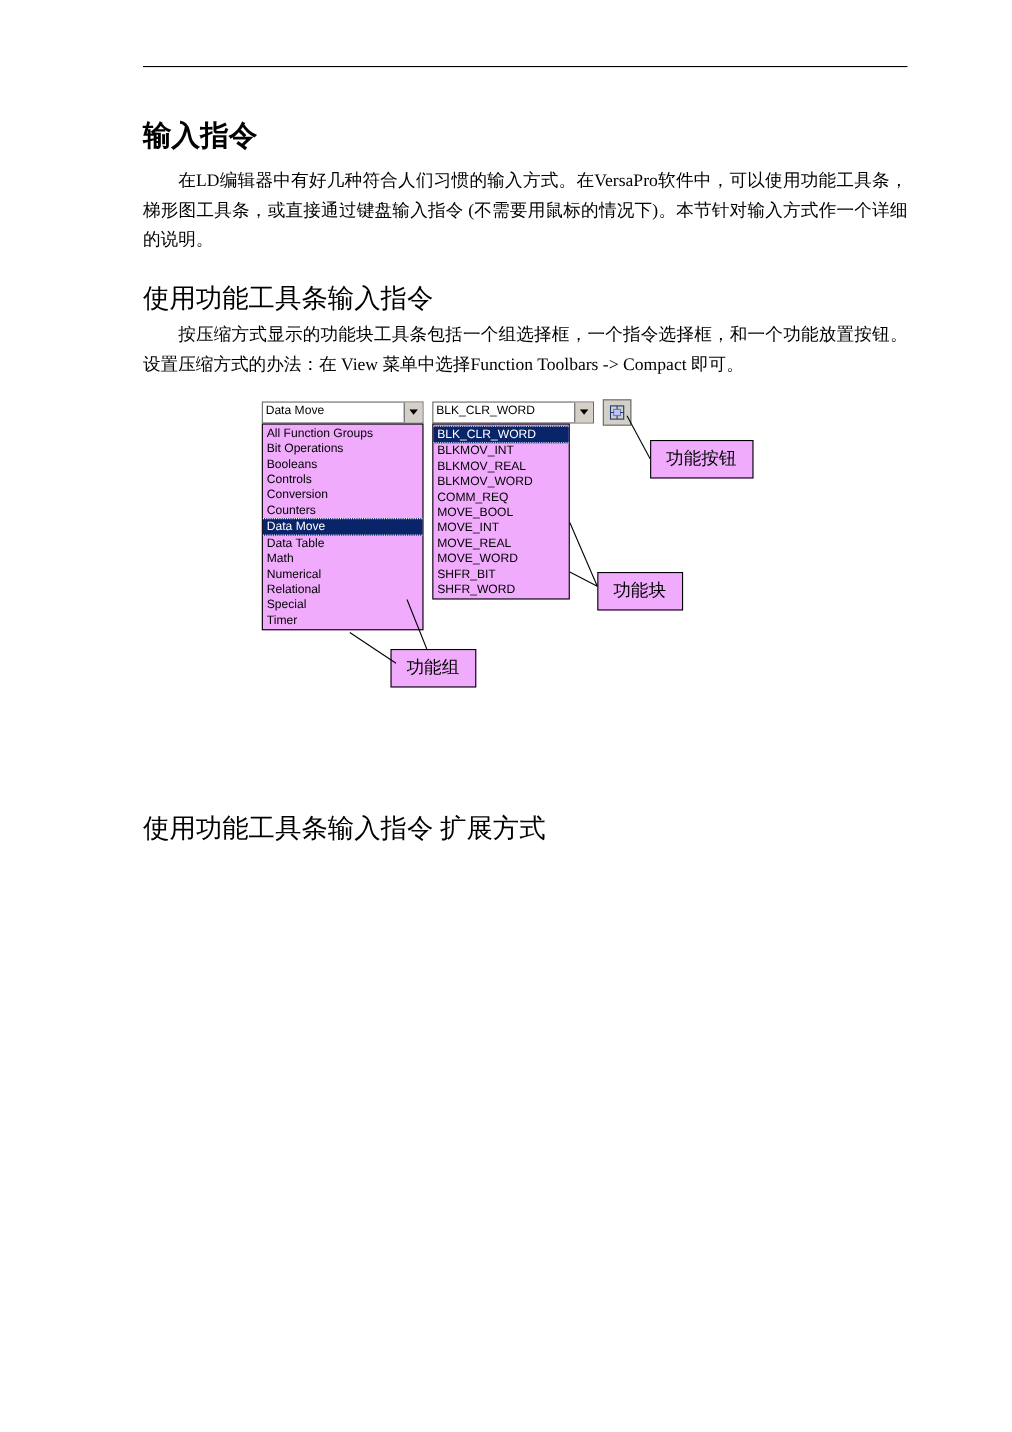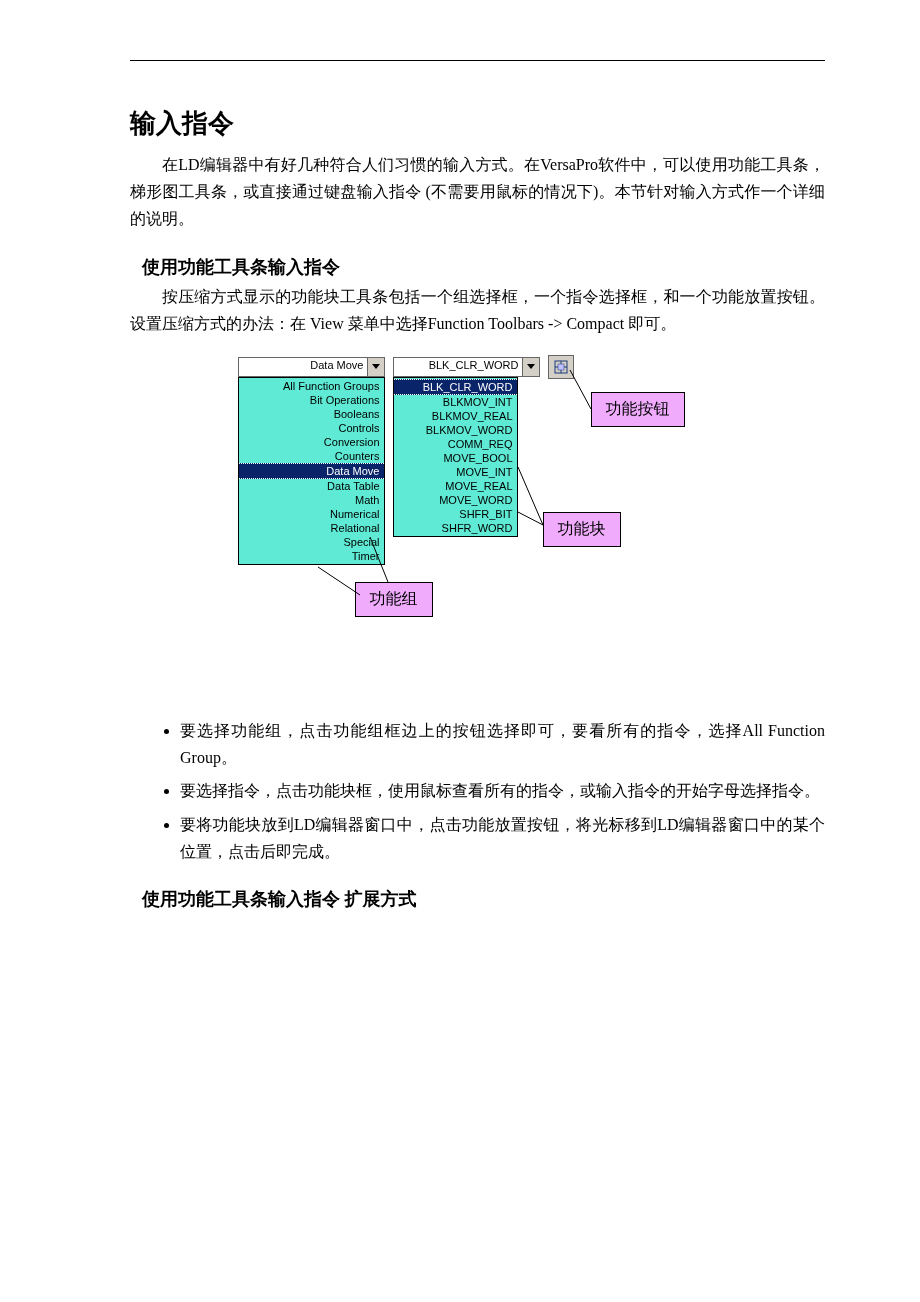--- a/index.html
+++ b/index.html
@@ -17,23 +17,23 @@
   .top-rule {
     border-top: 1.5px solid #000;
     margin-bottom: 45px;
   }
   .h1 {
     font-size: 26px;
     font-weight: bold;
     margin: 0 0 10px 0;
   }
   .h2 {
-    font-size: 18px;
-    font-weight: bold;
-    margin: 22px 0 4px 12px;
+    font-size: 24px;
+    font-weight: normal;
+    margin: 22px 0 4px 0;
   }
   p {
     margin: 0 0 2px 0;
     line-height: 1.7;
     text-align: justify;
   }
   .indent {
     text-indent: 2em;
   }
   ul.bullets {
@@ -45,21 +45,20 @@
     margin-bottom: 6px;
     line-height: 1.7;
     text-align: justify;
   }
   
   .figure {
     position: relative;
     width: 480px;
     height: 350px;
     margin: 20px auto 10px auto;
-    text-align: right;
   }
   .combo {
     position: absolute;
     display: flex;
     align-items: stretch;
     height: 18px;
     background: #fff;
     border: 1px solid #666;
     font-family: Tahoma, Arial, sans-serif;
     font-size: 11px;
@@ -74,21 +73,21 @@
     width: 16px;
     background: #d4d0c8;
     border-left: 1px solid #666;
     display: flex;
     align-items: center;
     justify-content: center;
   }
   .combo .arrow svg { display:block; }
   .listbox {
     position: absolute;
-    background: #5eead4;
+    background: #f0abfc;
     border: 1px solid #000;
     font-family: Tahoma, Arial, sans-serif;
     font-size: 11px;
     line-height: 14px;
     padding: 1px 0;
   }
   .listbox div {
     padding: 0 4px;
     white-space: nowrap;
   }
@@ -205,20 +204,15 @@
       <line x1="332" y1="13" x2="353" y2="52" stroke="#000"></line>
 
       <line x1="280" y1="110" x2="305" y2="168" stroke="#000"></line>
       <line x1="280" y1="155" x2="305" y2="168" stroke="#000"></line>
 
       <line x1="132" y1="180" x2="150" y2="225" stroke="#000"></line>
       <line x1="80" y1="210" x2="122" y2="238" stroke="#000"></line>
     </svg>
   </div>
 
-  <ul class="bullets">
-    <li>要选择功能组，点击功能组框边上的按钮选择即可，要看所有的指令，选择All Function Group。</li>
-    <li>要选择指令，点击功能块框，使用鼠标查看所有的指令，或输入指令的开始字母选择指令。</li>
-    <li>要将功能块放到LD编辑器窗口中，点击功能放置按钮，将光标移到LD编辑器窗口中的某个位置，点击后即完成。</li>
-  </ul>
 
   <div class="h2">使用功能工具条输入指令 扩展方式</div>
 </div>
 
 </body></html>

